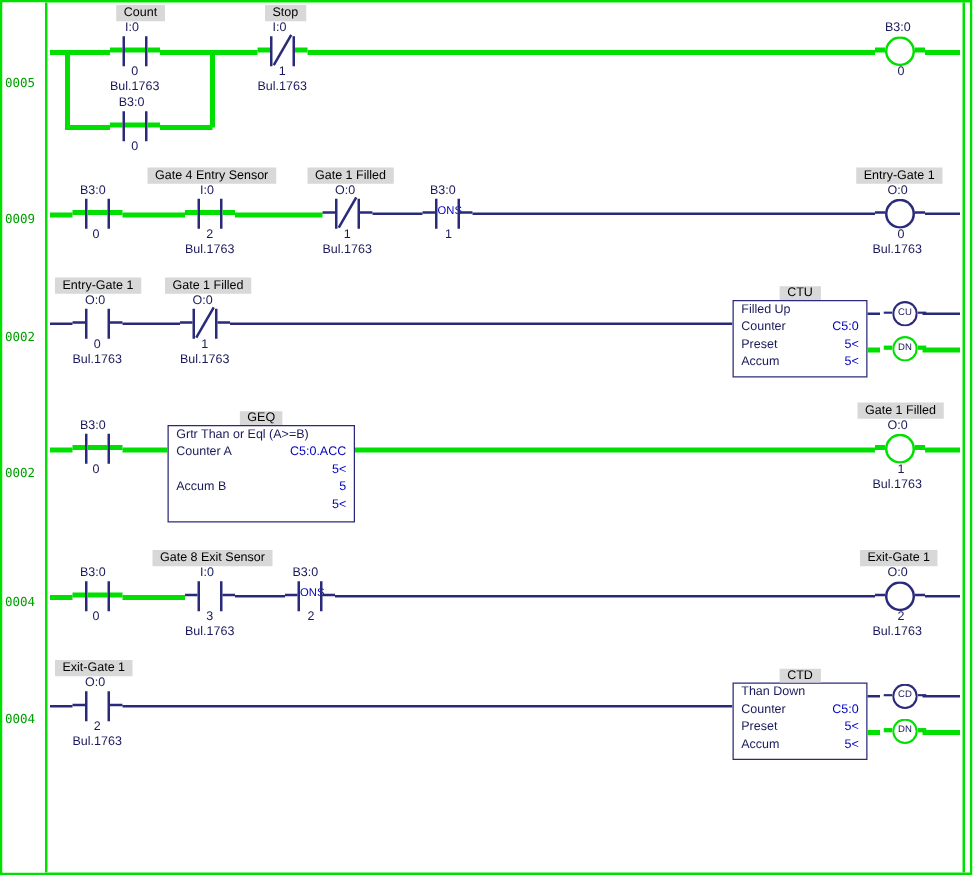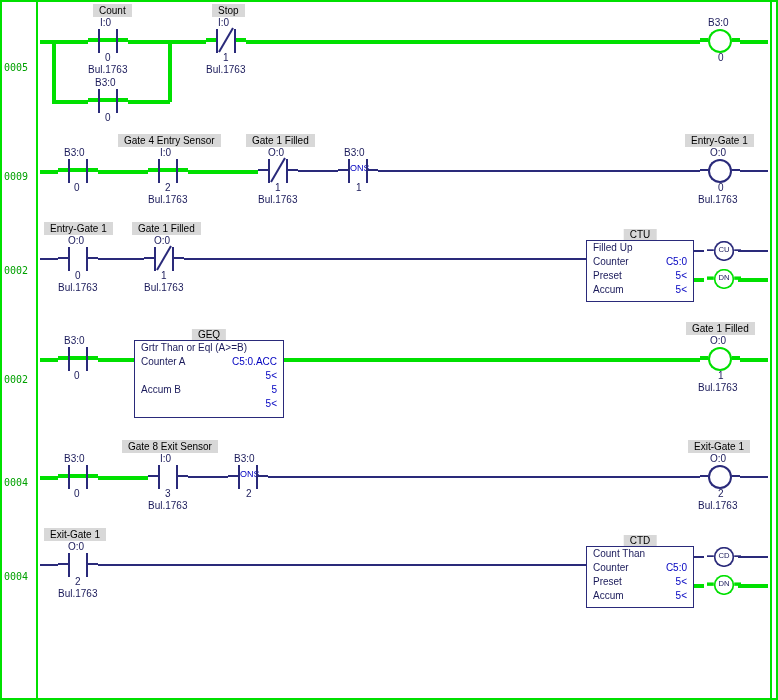--- a/index.html
+++ b/index.html
@@ -388,21 +388,21 @@
       <div class="tag-box" style="left:4px; top:2px;">Exit-Gate 1</div>
       <div class="addr" style="left:28px; top:15px;">O:0</div>
       <div class="sub" style="left:35px; top:50px;">2</div>
       <div class="bul" style="left:18px; top:62px;">Bul.1763</div>
 
       <div class="wire" style="left:58px; top:38px; width:488px;"></div>
 
       <div class="blk" style="left:546px; top:20px; width:108px; height:62px;">
         <div class="title">CTD</div>
         <div class="row">
-            <span class="k">Count Than</span>
+            <span class="k">Than Down</span>
             <span class="v"></span>
           </div>
         <div class="row">
             <span class="k">Counter</span>
             <span class="v">C5:0</span>
           </div>
         <div class="row">
             <span class="k">Preset</span>
             <span class="v">5&lt;</span>
           </div>

